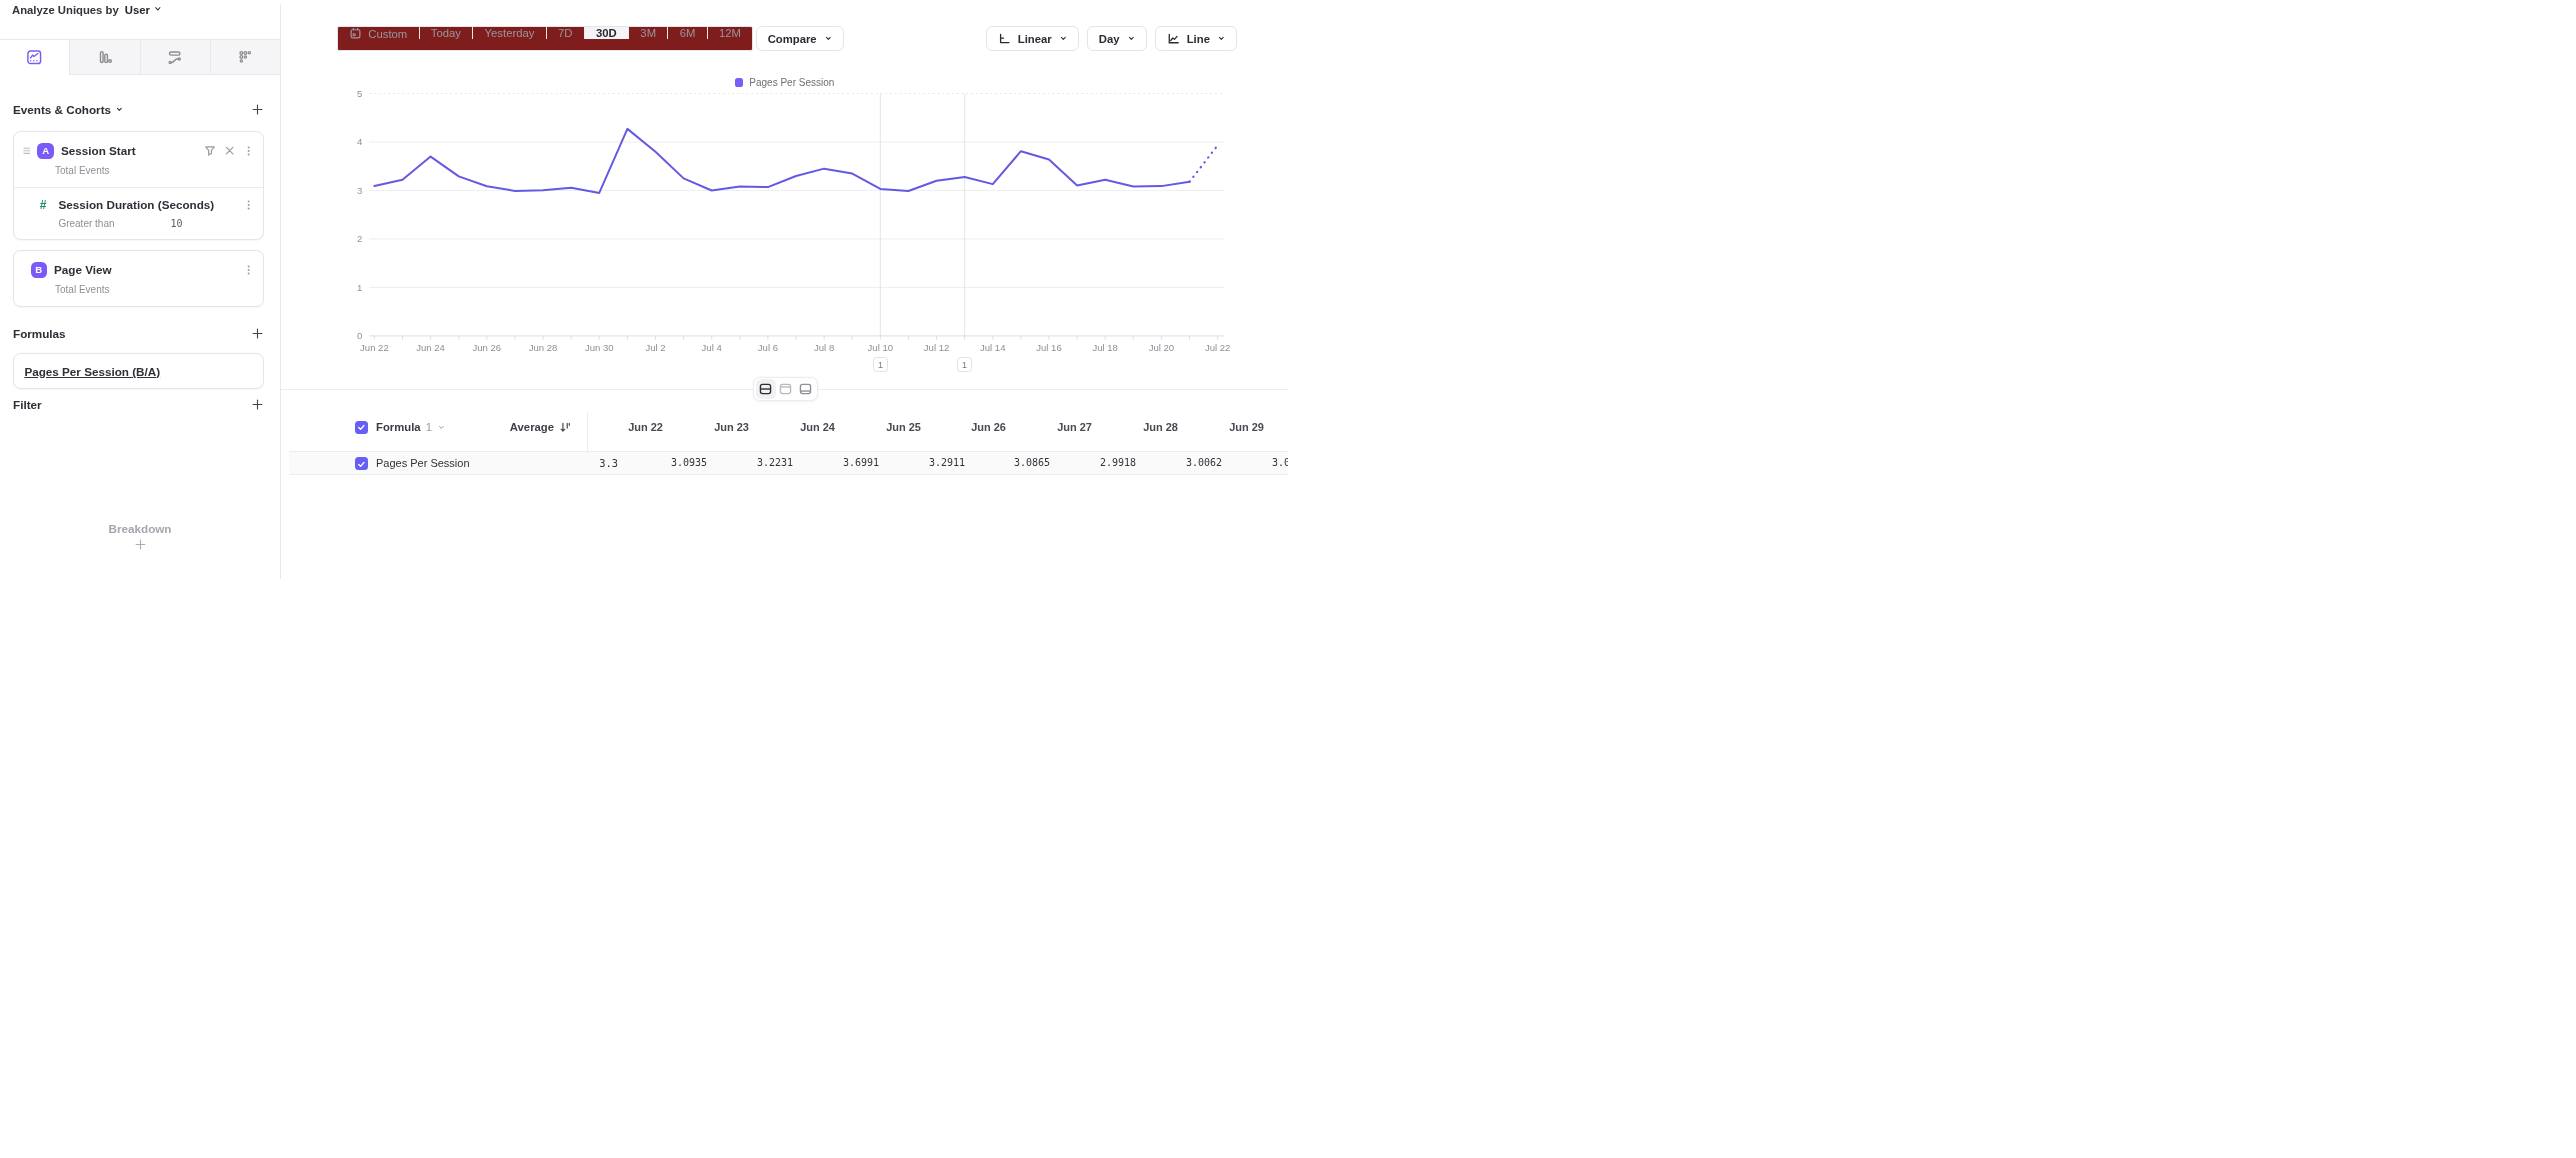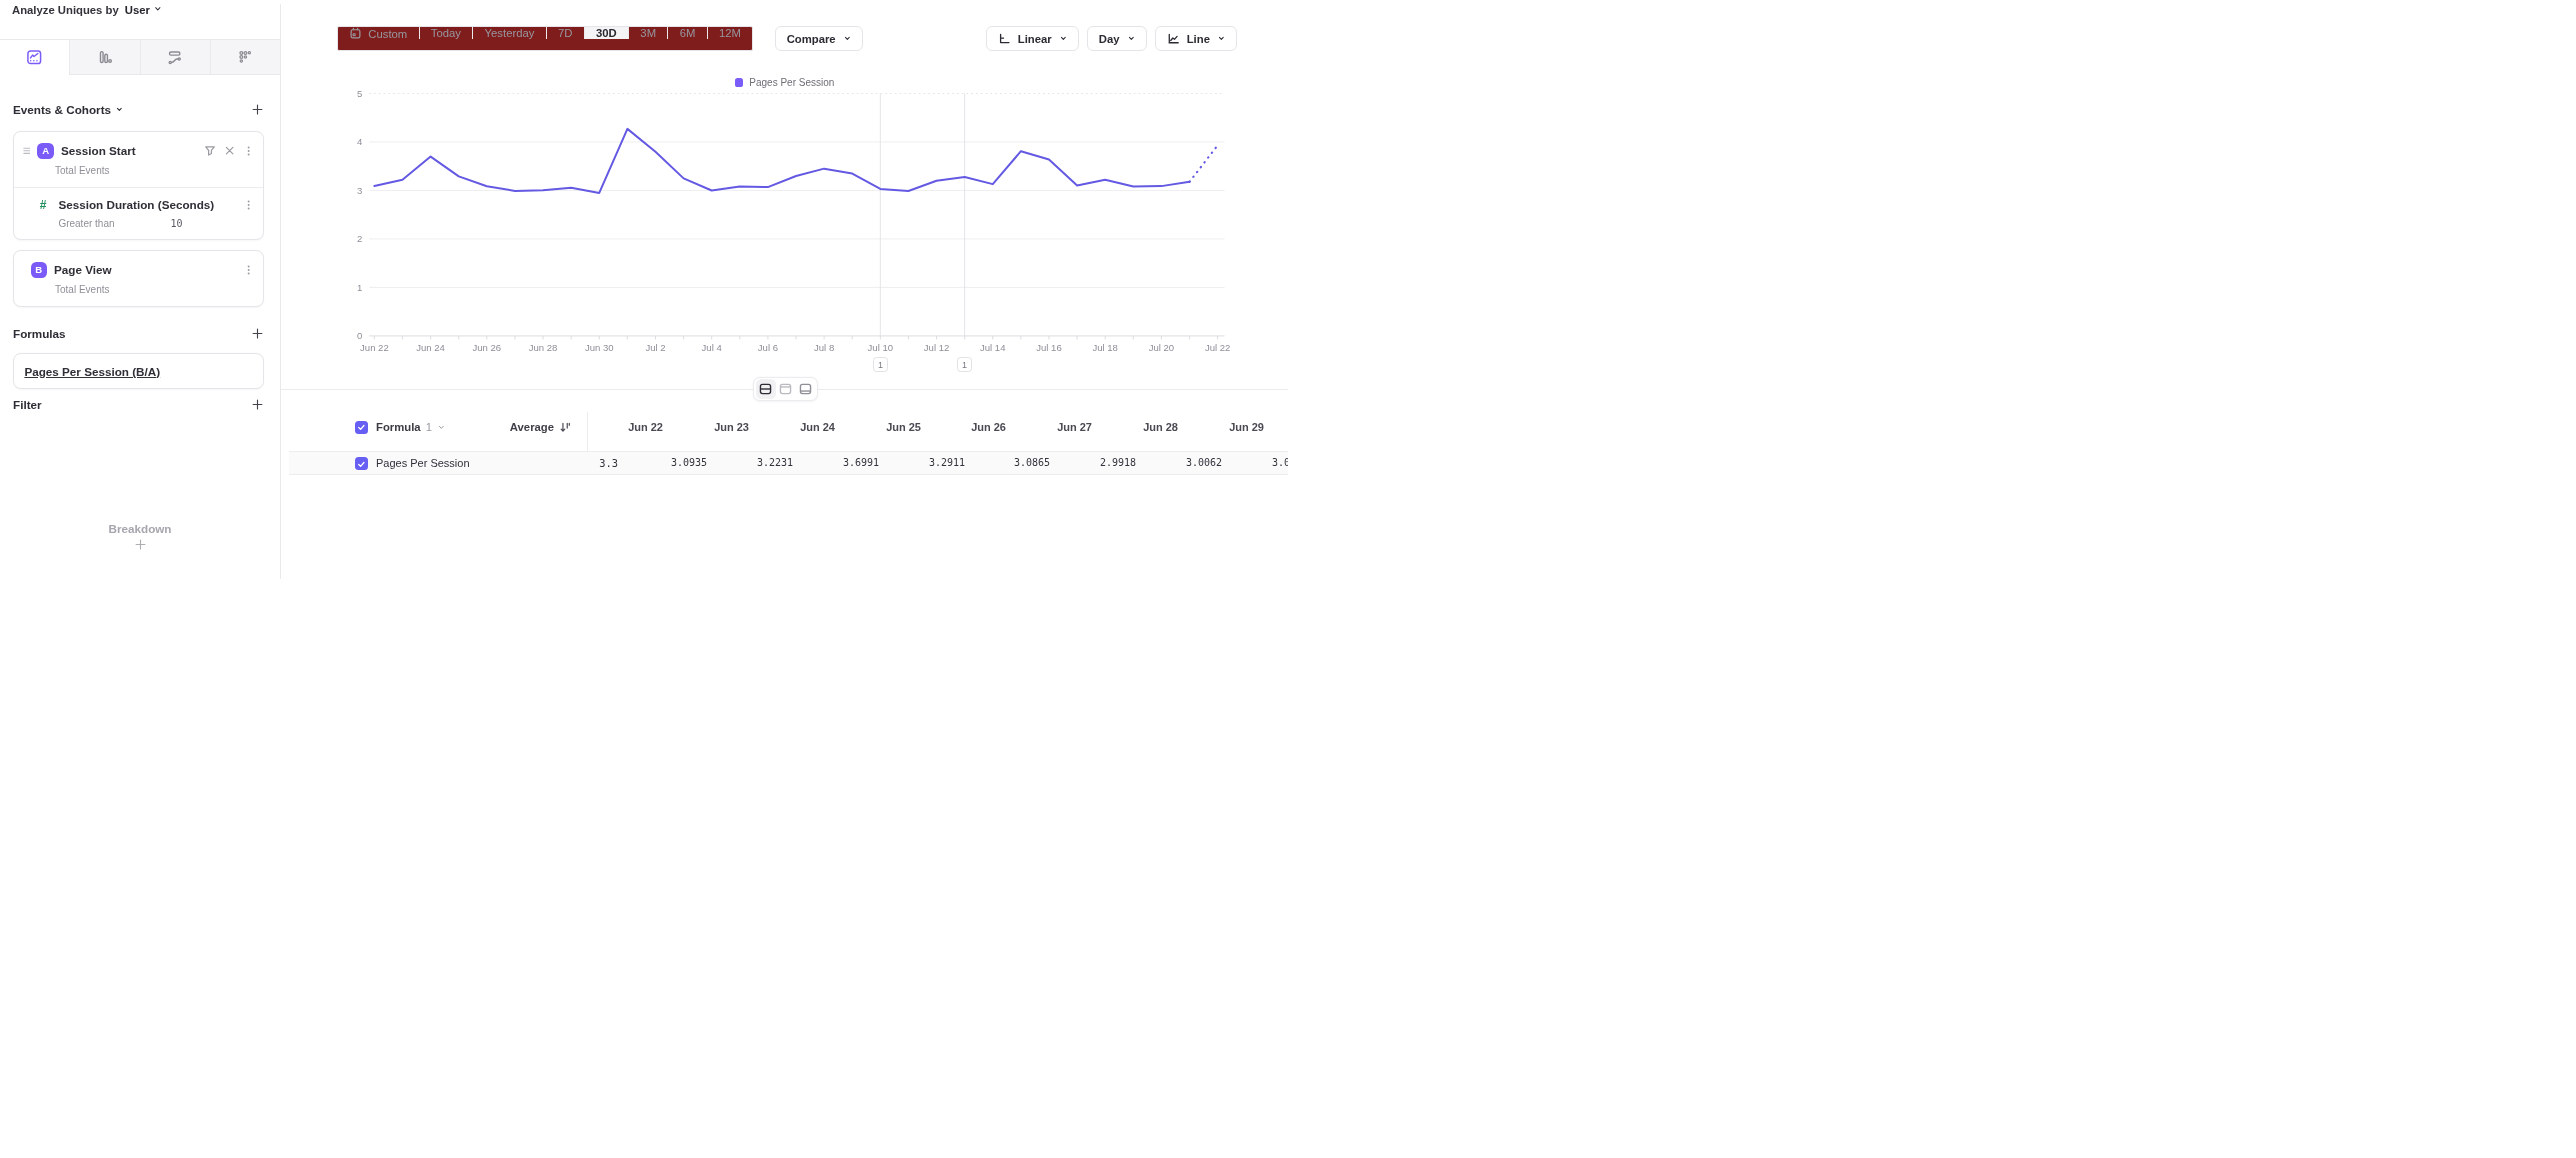--- a/index.html
+++ b/index.html
@@ -50,21 +50,21 @@
   
   #main { position:absolute; top:4.3px; left:281px; right:0; bottom:0; background:#fff; }
 
   #toolbar { position:absolute; top:22px; left:56px; right:51px; height:25px; display:flex; align-items:center; }
   .seg-wrap { display:flex; align-items:flex-start; height:25px; border:0.9px solid #e5e5e9; border-radius:2px; overflow:hidden; background:#7f1d1d; }
   .seg { display:flex; align-items:center; gap:6px; padding:0 11.3px; font-size:11.3px; color:#97979f; border-left:0.9px solid #ebebee; cursor:pointer; white-space:nowrap; }
   .seg:first-child { border-left:none; }
   .seg.active { background:#f4f4f6; color:#27272f; font-weight:700; }
   .btn { display:flex; align-items:center; gap:7px; height:25px; padding:0 10.4px; border:0.9px solid #e5e5e9; border-radius:6px; background:#fff; font-size:11.3px; color:#2b2b33; font-weight:600; cursor:pointer; white-space:nowrap; }
   .btn + .btn { margin-left:8.7px; }
-  #compare-btn { margin-left:22px;gap:7px; }
+  #compare-btn { margin-left:3px;gap:7px; }
   .tb-spacer { flex:1; }
 
   #legend { position:absolute; top:73px; left:0; right:0; display:flex; justify-content:center; align-items:center; gap:6px; }
   #legend .sw { width:8.7px; height:8.7px; border-radius:2.6px; background:#7a5cf9; }
   #legend .lt { font-size:10px; color:#6d6d76; }
 
   #chart-svg { position:absolute; top:0; left:0; pointer-events:none; }
   #chart-svg text { font-family:"Liberation Sans","DejaVu Sans",sans-serif; font-size:11px; fill:#8e8e98; }
   #chart-layer { position:absolute; top:0; left:0; width:100%; height:391px; pointer-events:none; }
   .ann-badge { position:absolute; width:14.8px; height:14.8px; background:#fff; border:0.9px solid #e2e2e6; border-radius:3.5px; display:flex; align-items:center; justify-content:center; font-size:9px; color:#77777f; pointer-events:auto; cursor:pointer; }

